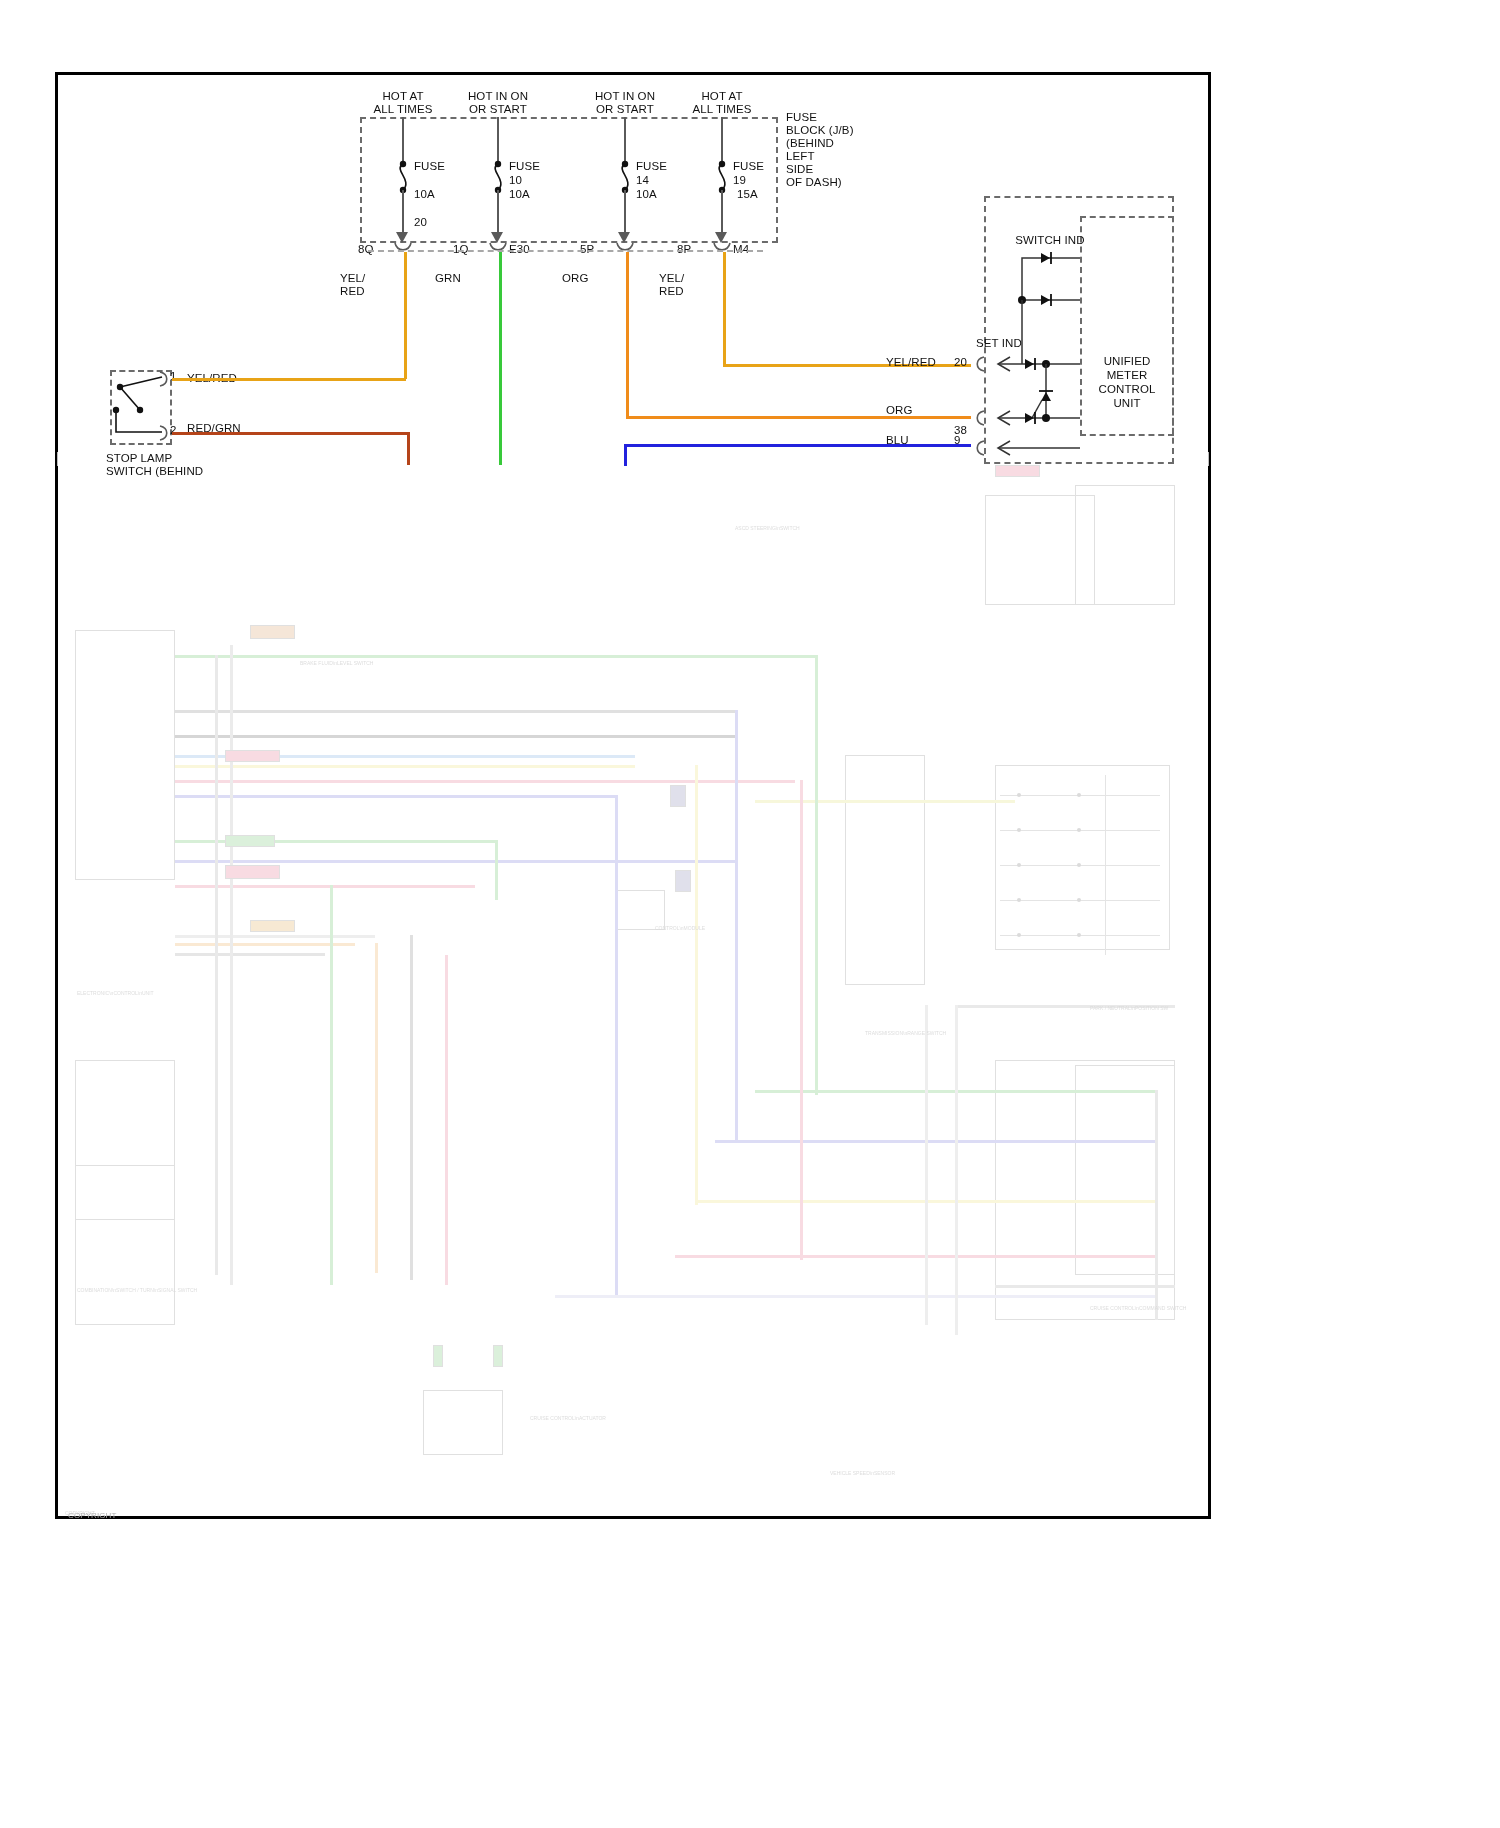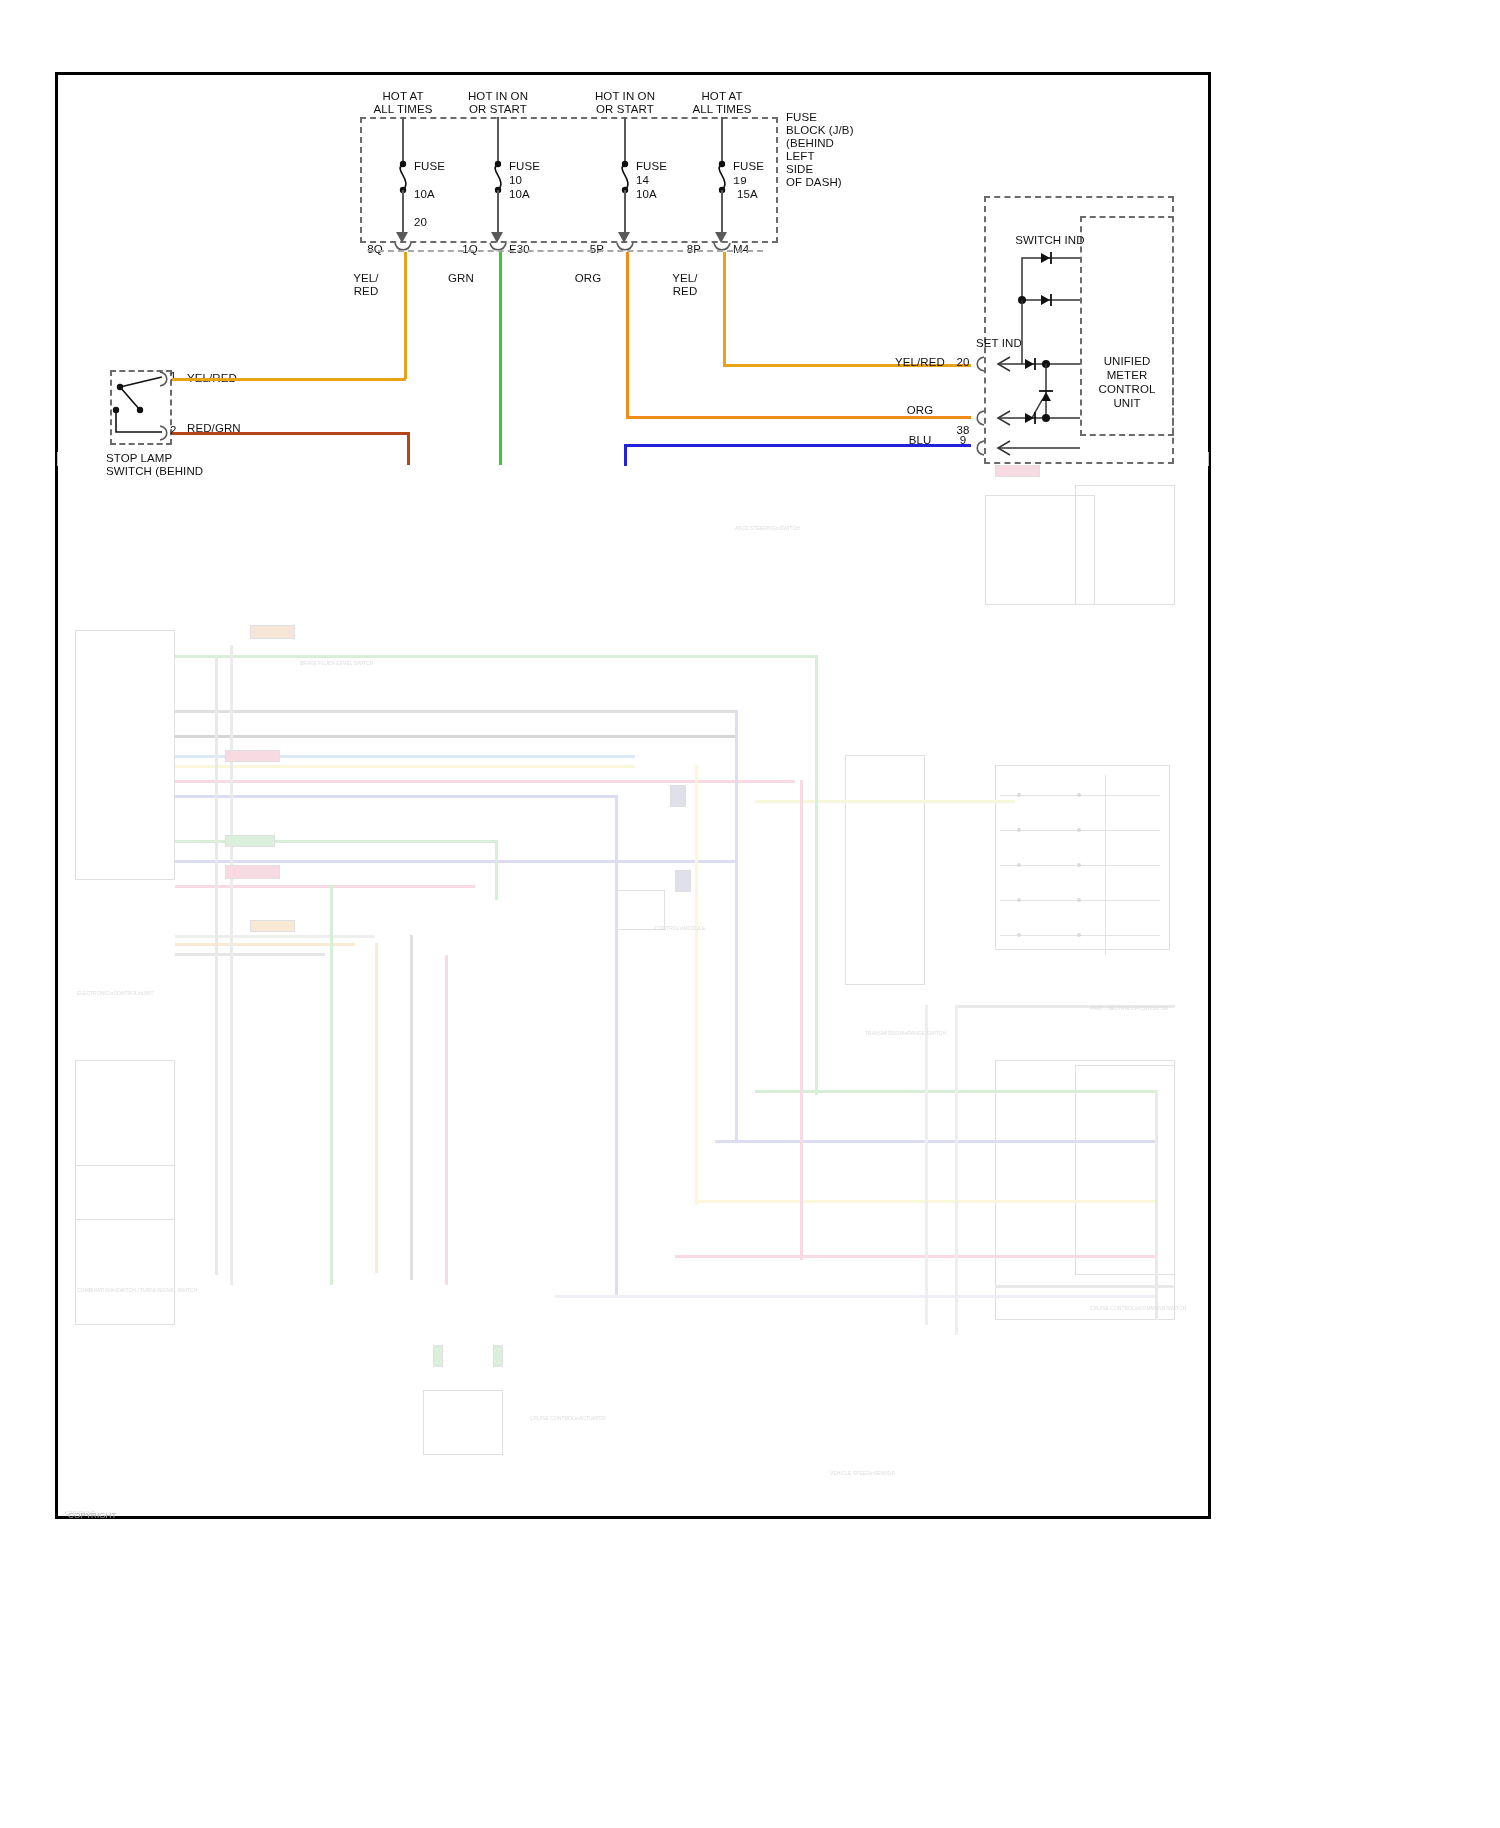--- a/index.html
+++ b/index.html
@@ -4,21 +4,21 @@
 <style>
   html,body{margin:0;padding:0;background:#ffffff;}
   body{font-family:"Liberation Sans",sans-serif;}
   #page{position:relative;width:1500px;height:1828px;background:#ffffff;overflow:hidden;}
 
   
   .frame{position:absolute;left:55px;top:72px;width:1156px;height:1447px;border:3px solid #000;box-sizing:border-box;background:#fff;}
 
   .txt{position:absolute;font-family:"Liberation Sans",sans-serif;font-size:11.5px;color:#111;white-space:pre;line-height:13px;letter-spacing:0.1px;}
   .txt.c{text-align:center;}
-  .txt.r{text-align:center;}
+  .txt.r{text-align:left;}
   .txt.tiny{font-size:8px;}
 
   .vline{position:absolute;width:1.6px;background:#5a5a5a;}
   .wv{position:absolute;width:3px;}
   .wh{position:absolute;height:3px;}
   .dash-h{position:absolute;height:0;border-top:2px dashed #6b6b6b;}
   .dash-box{position:absolute;border:2px dashed #6b6b6b;box-sizing:border-box;}
 
   svg{position:absolute;overflow:visible;}
 
@@ -212,21 +212,21 @@
 
   <div class="txt c" style="left:662px;top:90px;width:120px;">HOT AT
 ALL TIMES</div>
   <div class="vline" style="left:721px;top:117px;height:47px;"></div>
   <svg style="left:709px;top:160px;width:26px;height:36px;">
     <circle cx="13" cy="4" r="3.2" fill="#111"></circle>
     <path d="M13 4 C 3 10, 23 20, 13 30" stroke="#111" stroke-width="1.6" fill="none"></path>
     <circle cx="13" cy="30" r="3.2" fill="#111"></circle>
   </svg>
   <div class="txt" style="left:733px;top:160px;">FUSE</div>
-  <div class="txt" style="left:733px;top:174px;font-family:Liberation Mono, monospace;">19</div>
+  <div class="txt" style="left:733px;top:174px;">19</div>
   <div class="txt" style="left:737px;top:188px;">15A</div>
   <div class="vline" style="left:721px;top:190px;height:46px;"></div>
   <svg style="left:715px;top:232px;width:14px;height:12px;">
     <polygon points="0,0 12,0 6,11" fill="#5a5a5a"></polygon>
   </svg>
   <svg style="left:713px;top:243px;width:18px;height:12px;">
     <path d="M1 0 C 3 9, 15 9, 17 0" stroke="#5a5a5a" stroke-width="1.6" fill="none"></path>
   </svg>
   <div class="txt r" style="left:677px;top:243px;width:34px;">8P</div>
   <div class="txt" style="left:733px;top:243px;">M4</div>

